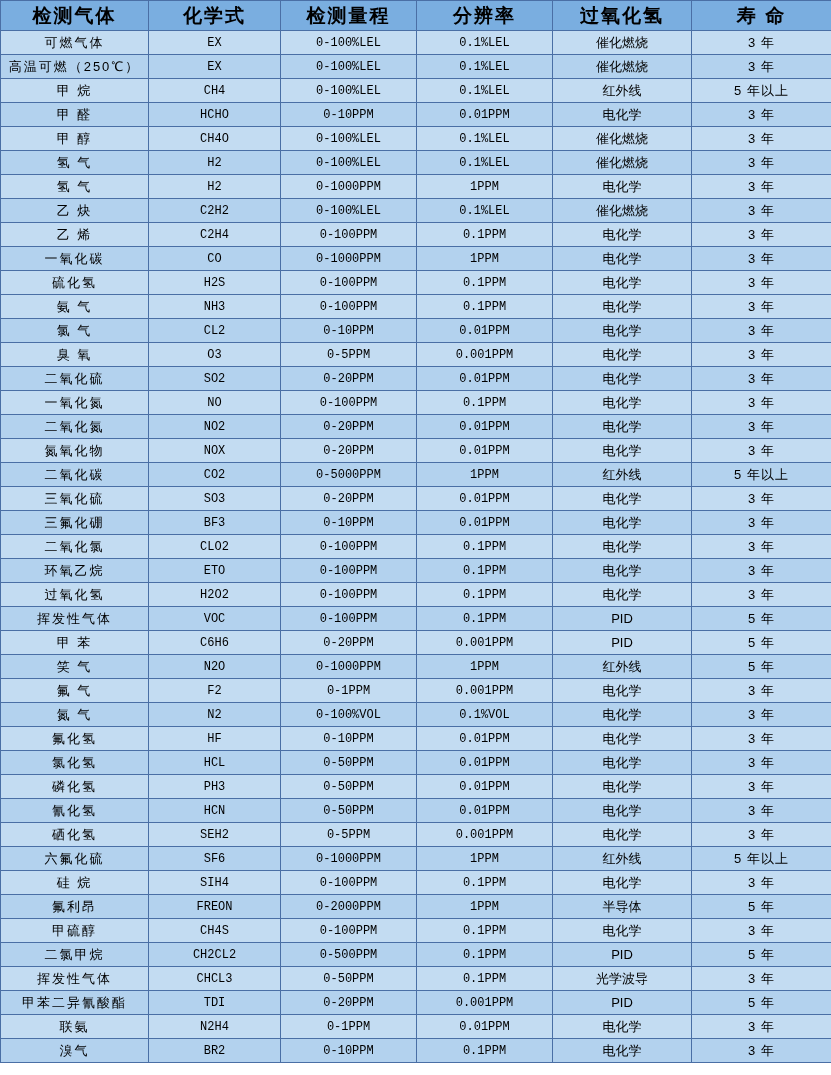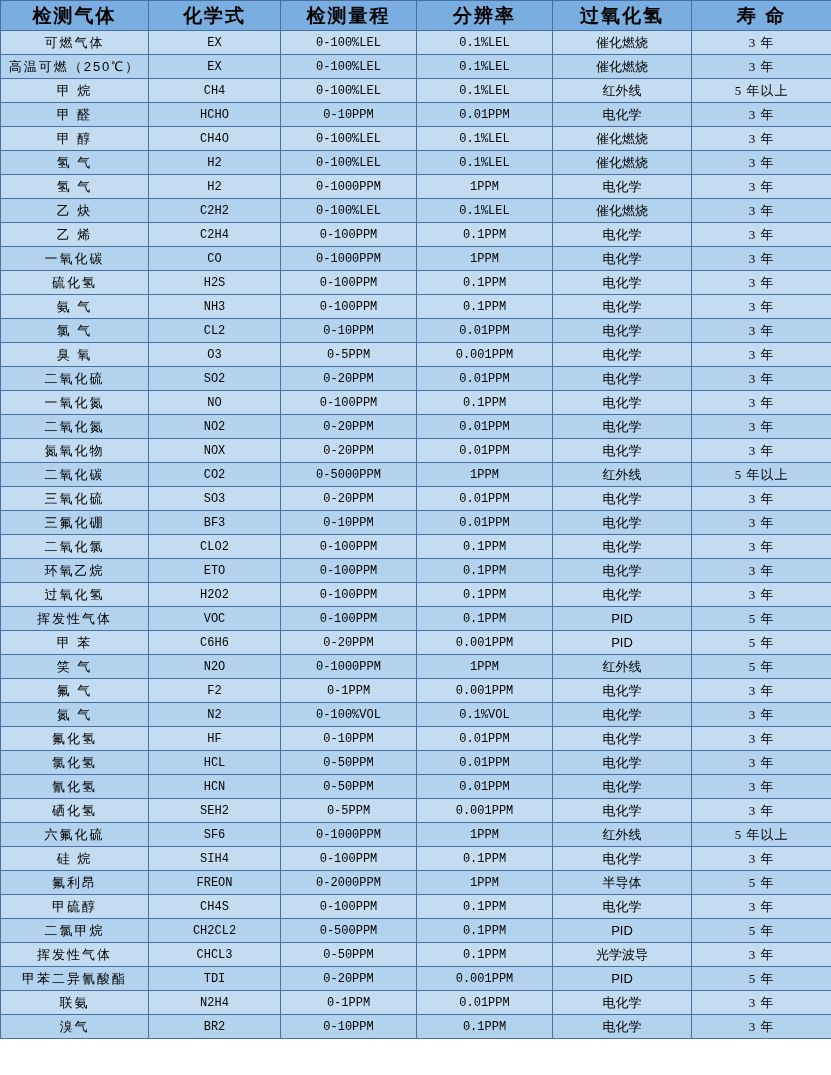--- a/index.html
+++ b/index.html
@@ -52,21 +52,20 @@
   }
   #gas-table tbody td.formula,
   #gas-table tbody td.range,
   #gas-table tbody td.res {
     font-family: "Liberation Mono", monospace;
     font-size: 12px;
     letter-spacing: 0px;
   }
   #gas-table tbody td.life {
     letter-spacing: 1px;
-    font-family: Liberation Serif, serif;
   }
 </style>
 </head>
 <body>
 
 <table id="gas-table">
   <colgroup>
     <col class="c0">
       <col class="c1">
       <col class="c2">
@@ -326,20 +325,28 @@
         <td class="life">3 年</td>
       </tr>
       <tr class="alt">
         <td class="name">氯化氢</td>
         <td class="formula">HCL</td>
         <td class="range">0-50PPM</td>
         <td class="res">0.01PPM</td>
         <td class="principle">电化学</td>
         <td class="life">3 年</td>
       </tr>
+      <tr>
+        <td class="name">磷化氢</td>
+        <td class="formula">PH3</td>
+        <td class="range">0-50PPM</td>
+        <td class="res">0.01PPM</td>
+        <td class="principle">电化学</td>
+        <td class="life">3 年</td>
+      </tr>
       <tr class="alt">
         <td class="name">氰化氢</td>
         <td class="formula">HCN</td>
         <td class="range">0-50PPM</td>
         <td class="res">0.01PPM</td>
         <td class="principle">电化学</td>
         <td class="life">3 年</td>
       </tr>
       <tr>
         <td class="name">硒化氢</td>

